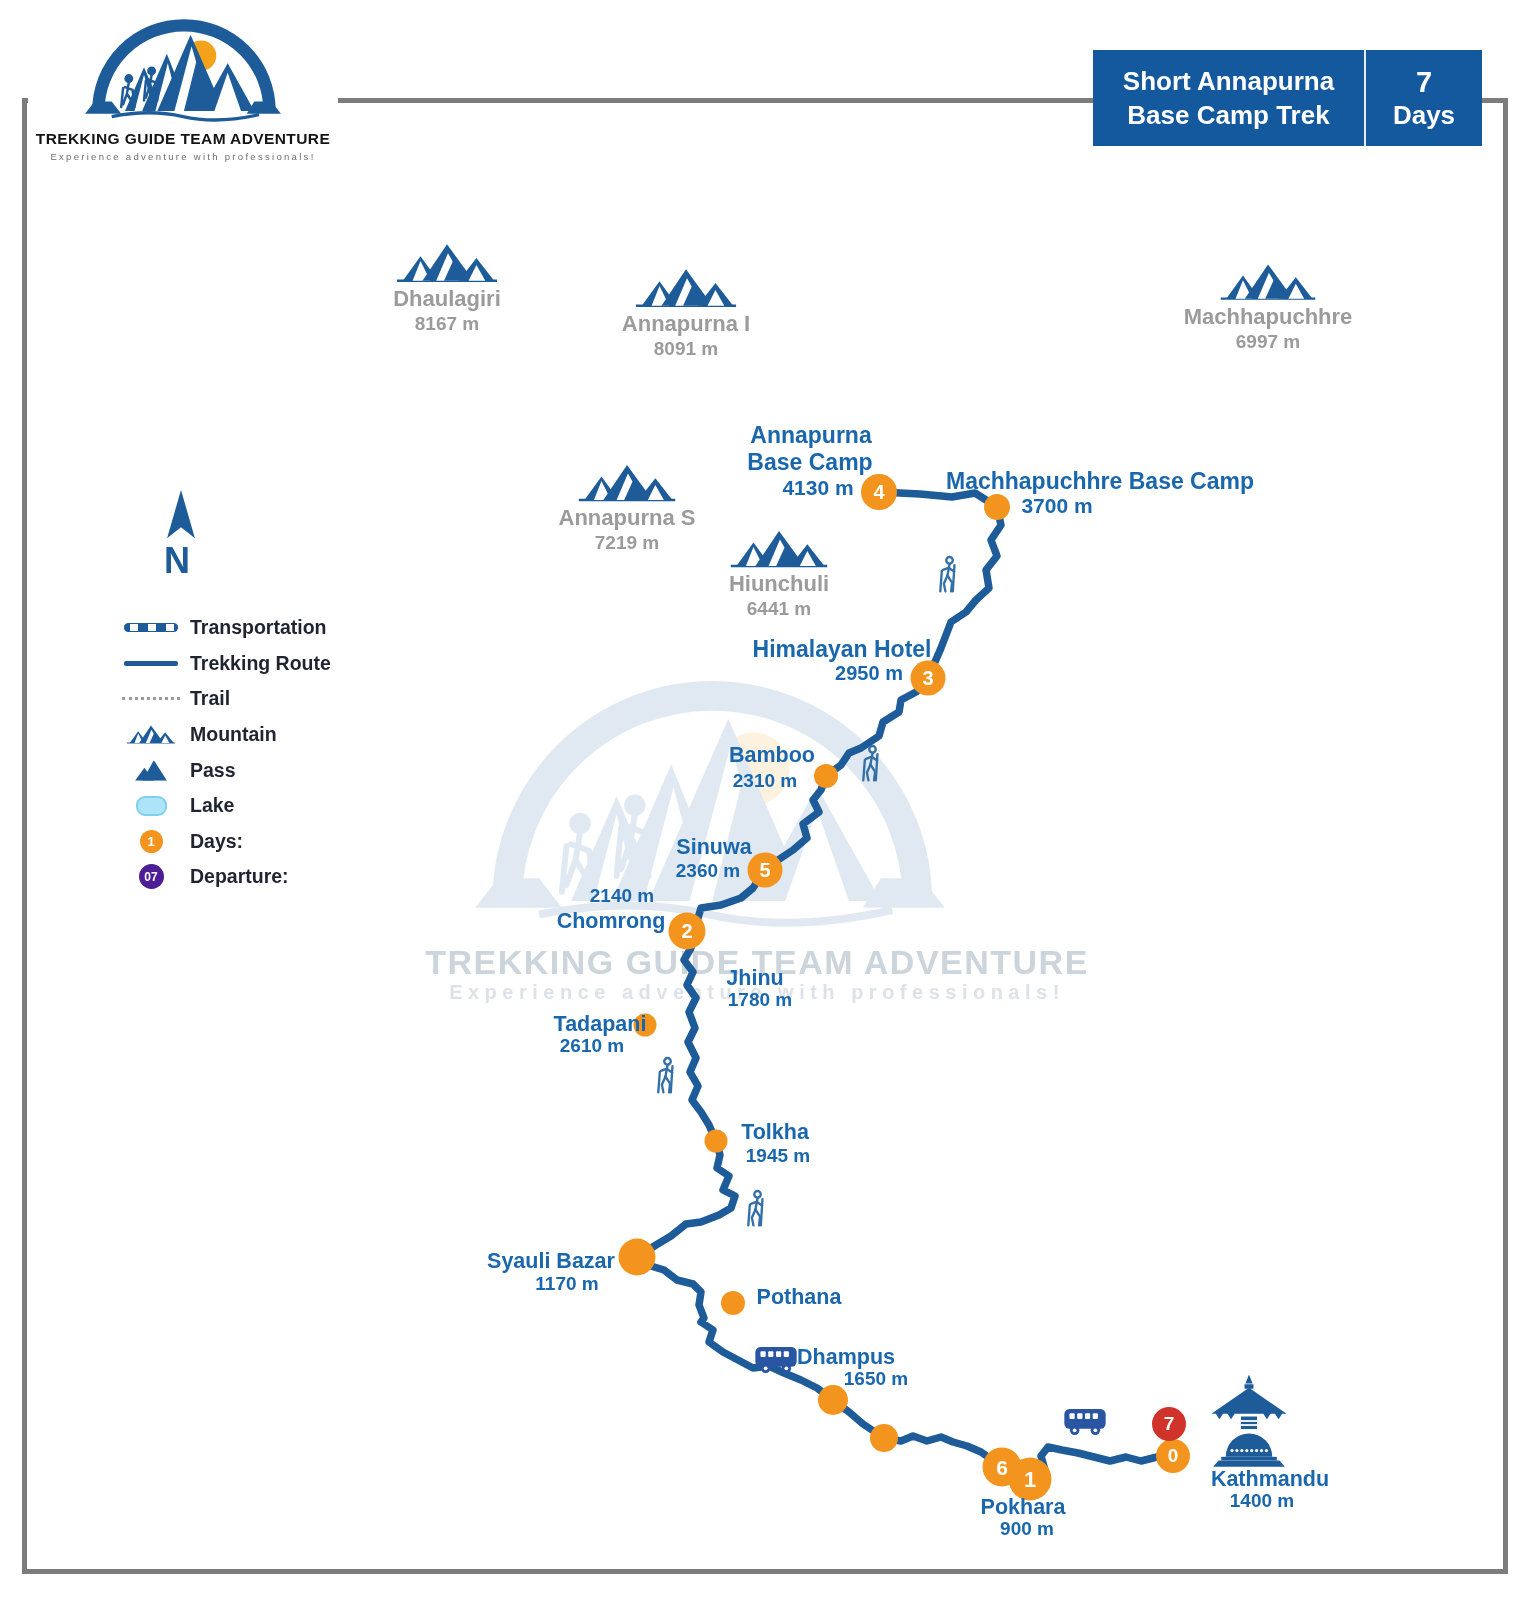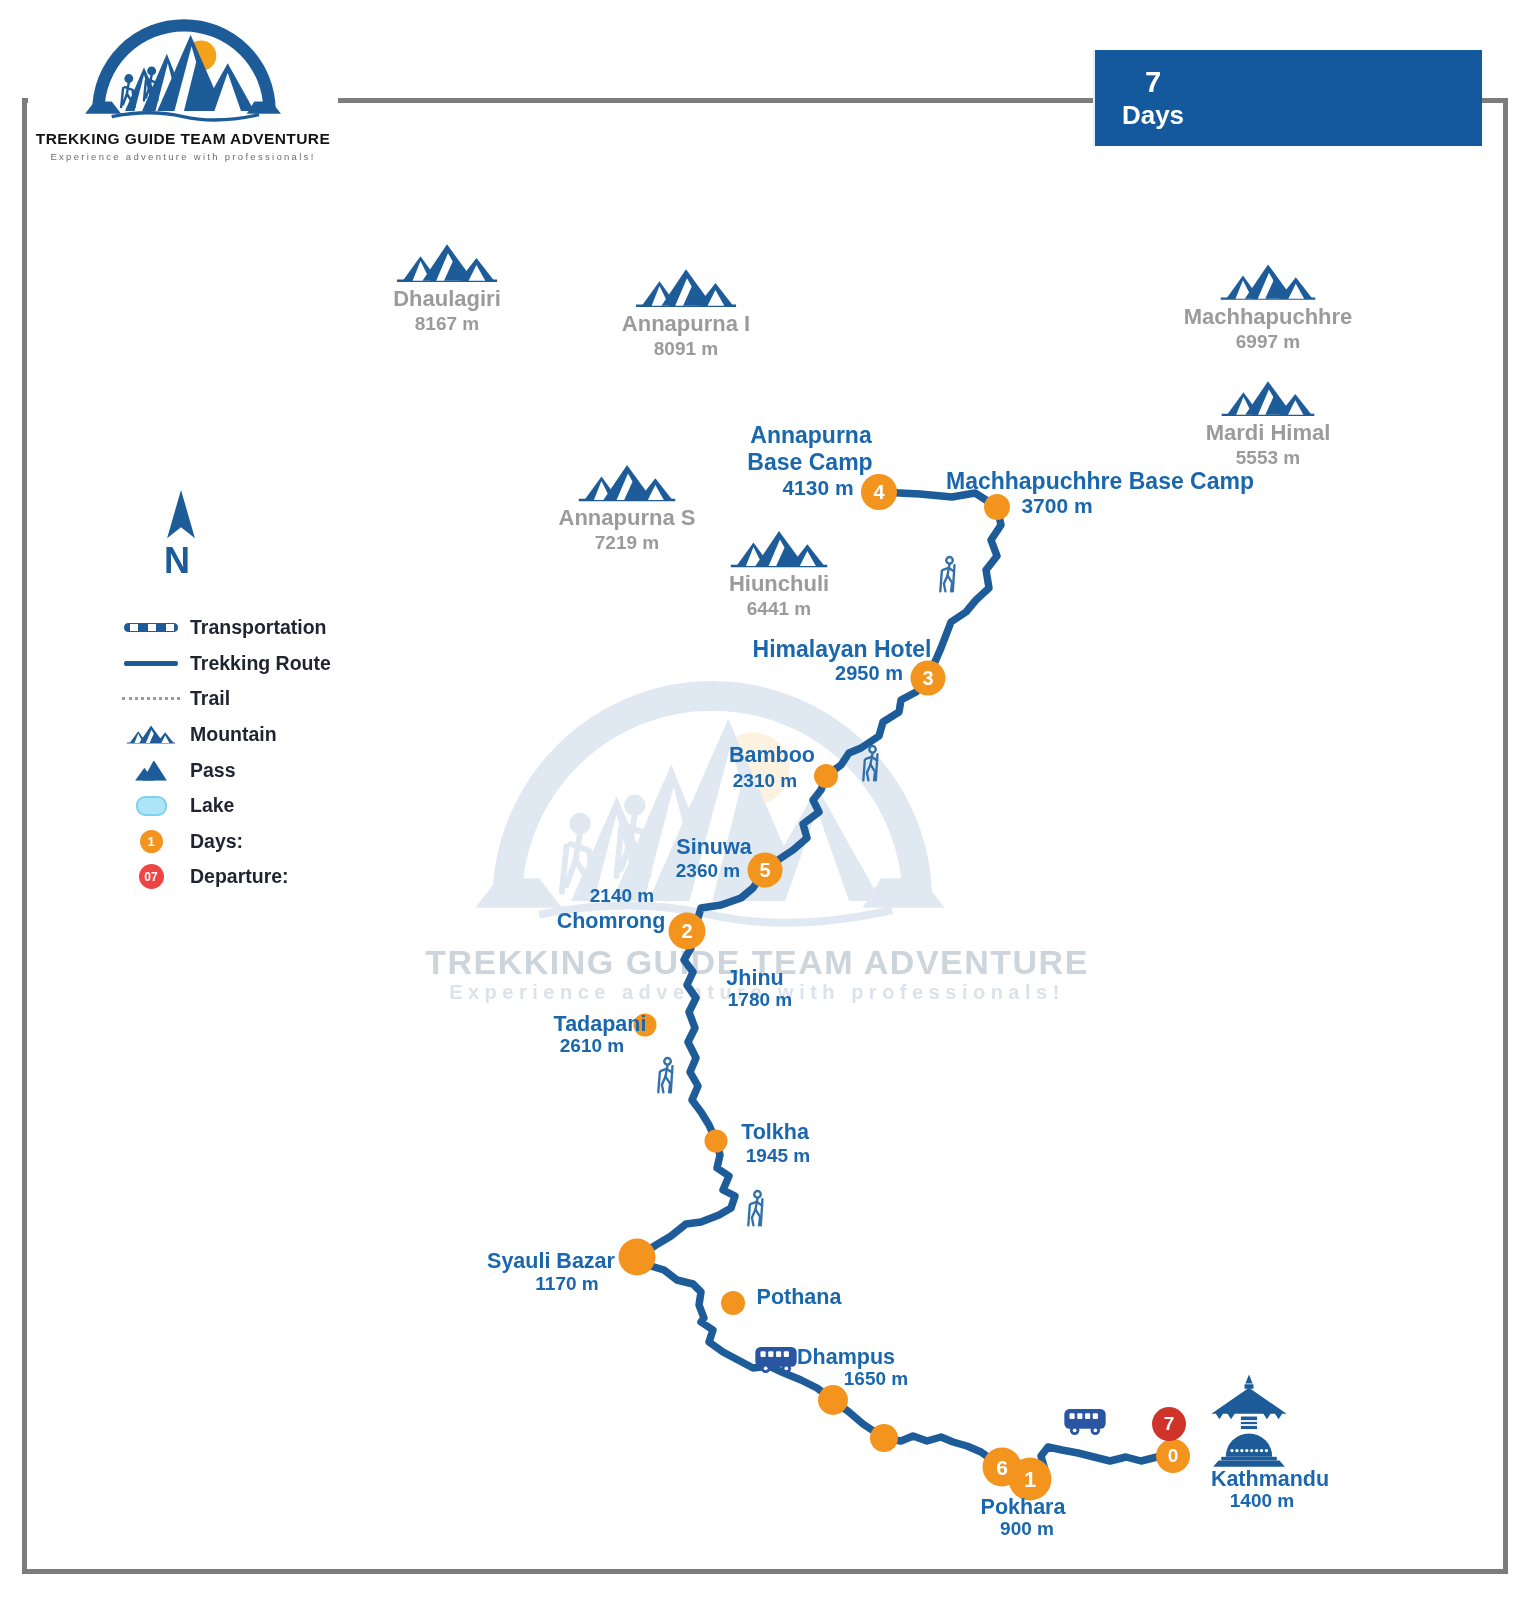--- a/index.html
+++ b/index.html
@@ -28,21 +28,21 @@
   .legend-icon{width:78px;display:flex;justify-content:center;align-items:center;flex:0 0 78px;}
   .legend-label{font-size:19.5px;font-weight:700;color:#1f2430;}
   .line-transport{width:54px;height:9px;background:#1d5c99;border-radius:4px;
      background-image:repeating-linear-gradient(90deg,transparent 0 5px,#fff 5px 13px,transparent 13px 18px);
      background-color:#1d5c99;border:1.5px solid #1d5c99;box-sizing:border-box;}
   .line-route{width:54px;height:4.5px;background:#1d5c99;border-radius:2px;}
   .line-trail{width:58px;border-top:3.5px dotted #9a9a9a;}
   .lake-blob{width:27px;height:16px;background:#aee4f7;border:2.5px solid #7fd0ee;border-radius:9px;}
   .badge{border-radius:50%;color:#fff;font-weight:700;display:flex;align-items:center;justify-content:center;}
   .badge.orange{background:#f3941e;}
-  .badge.red{background:#ef4444;}
+  .badge.red{background:#4c1d95;}
   
   .mountain{position:absolute;text-align:center;color:#9b9b9b;}
   .mountain .m-name{font-size:22px;font-weight:700;margin-top:1px;}
   .mountain .m-elev{font-size:19px;font-weight:600;margin-top:1px;}
   
   .stop-name{position:absolute;color:#1a67ad;font-weight:700;font-size:21.5px;z-index:4;}
   .stop-elev{position:absolute;color:#1a67ad;font-weight:700;font-size:19px;z-index:4;}
   .big-label{font-size:23px;}
   .dot{position:absolute;background:#f3941e;border-radius:50%;z-index:3;}
   .day-badge{position:absolute;background:#f3941e;border-radius:50%;color:#fff;font-weight:700;display:flex;align-items:center;justify-content:center;z-index:4;}
@@ -158,20 +158,24 @@
 
   <div id="logo-block" class="abs">
     <svg style="margin:4px auto 0;" width="200" height="116" viewBox="0 0 210 122">
         <use href="#sym-logo"></use>
       </svg>
     <div class="brand-name">TREKKING GUIDE TEAM ADVENTURE</div>
     <div class="brand-tagline">Experience adventure with professionals!</div>
   </div>
 
   <div id="title-box" class="abs">
+    <div class="cell-main">
+      <div>Short Annapurna</div>
+      <div>Base Camp Trek</div>
+    </div>
     <div class="divider"></div>
     <div class="cell-days">
       <div class="days-num">7</div>
       <div class="days-word">Days</div>
     </div>
   </div>
 
   <svg class="abs" style="left:163px;top:490px;" width="36" height="52">
       <use href="#sym-north"></use>
     </svg>
@@ -263,27 +267,20 @@
     <div class="m-name">Annapurna I</div>
     <div class="m-elev">8091 m</div>
   </div>
   <div class="mountain" style="left:1158px;top:261px;width:220px;">
     <svg style="margin:0 auto;" width="102" height="42" viewBox="0 0 110 44">
         <use href="#sym-mtn"></use>
       </svg>
     <div class="m-name">Machhapuchhre</div>
     <div class="m-elev">6997 m</div>
   </div>
-  <div class="mountain" style="left:1168px;top:378px;width:200px;">
-    <svg style="margin:0 auto;" width="100" height="41" viewBox="0 0 110 44">
-        <use href="#sym-mtn"></use>
-      </svg>
-    <div class="m-name">Mardi Himal</div>
-    <div class="m-elev">5553 m</div>
-  </div>
   <div class="mountain" style="left:542px;top:462px;width:170px;">
     <svg style="margin:0 auto;" width="104" height="42" viewBox="0 0 110 44">
         <use href="#sym-mtn"></use>
       </svg>
     <div class="m-name">Annapurna S</div>
     <div class="m-elev">7219 m</div>
   </div>
   <div class="mountain" style="left:699px;top:528px;width:160px;">
     <svg style="margin:0 auto;" width="104" height="42" viewBox="0 0 110 44">
         <use href="#sym-mtn"></use>

